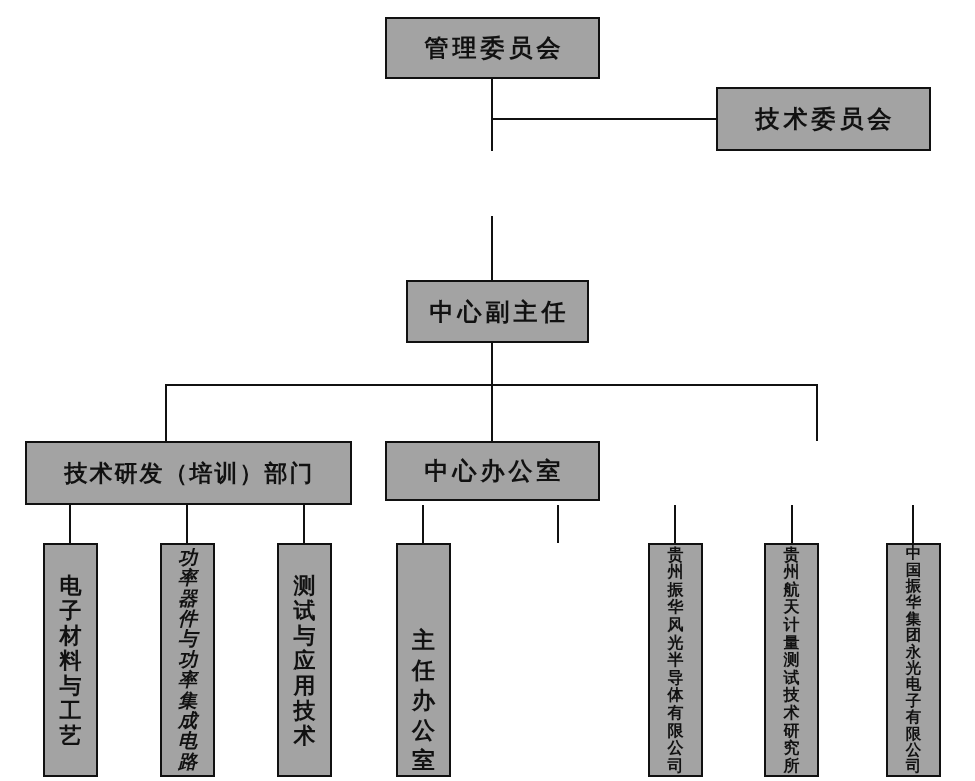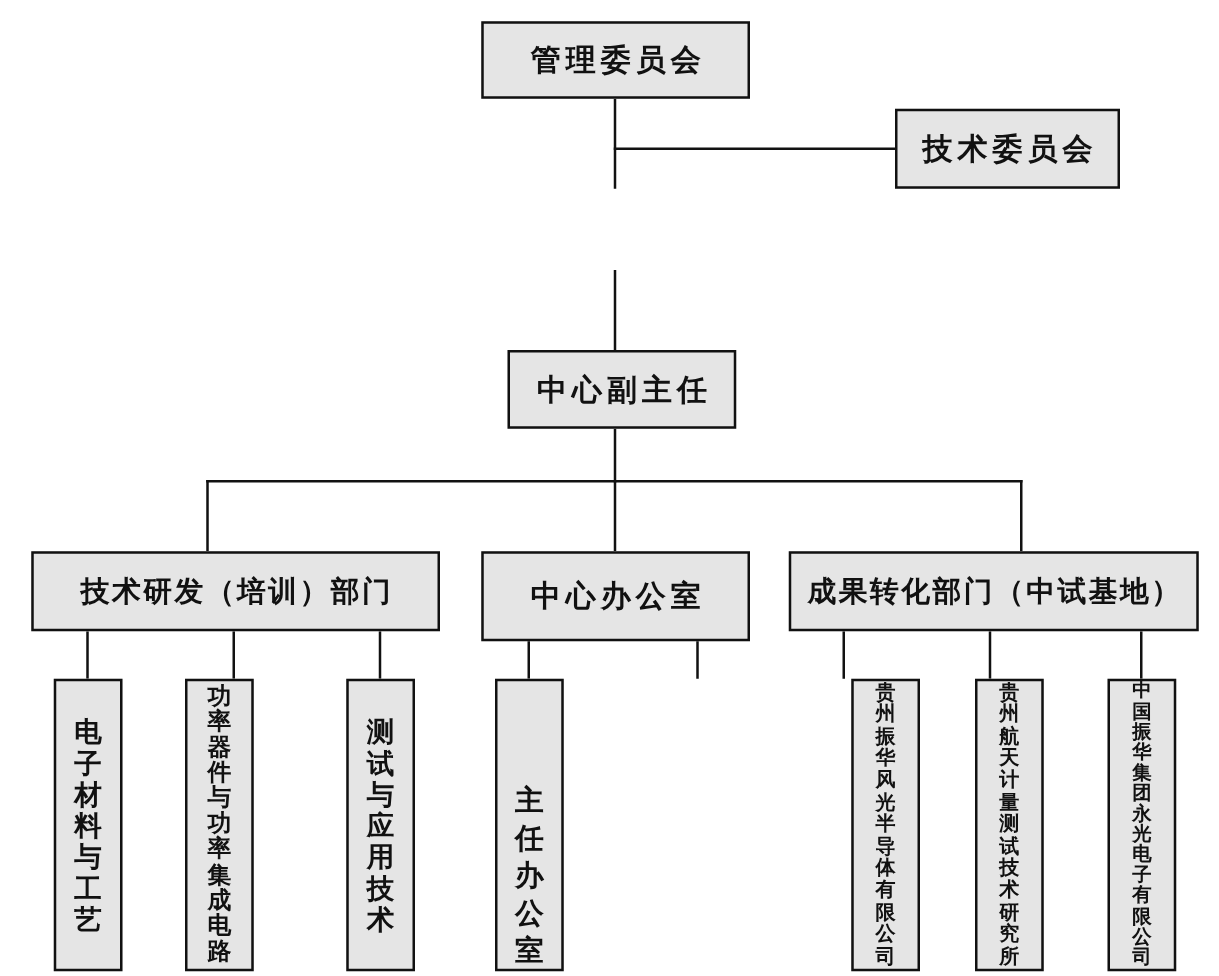--- a/index.html
+++ b/index.html
@@ -9,52 +9,52 @@
     background:#ffffff;
     font-family:"Liberation Sans", sans-serif;
     font-weight:700;
     color:#111111;
     overflow:hidden;
   }
   
   .node {
     position:absolute;
     box-sizing:border-box;
-    background:#e5e5e5;
+    background:#a3a3a3;
     border:2px solid #111111;
     display:flex;
     align-items:center;
     justify-content:center;
   }
   .hlabel { font-size:24px; letter-spacing:4px; text-indent:4px; white-space:nowrap; }
   .hlabel-wide { font-size:23px; letter-spacing:2px; text-indent:2px; white-space:nowrap; }
   .vlabel {
     display:block;
     width:1.15em;
     text-align:center;
     word-break:break-all;
     line-break:anywhere;
   }
   
   .p-mgmt  { left:385px; top:17px;  width:215px; height:62px; }
-  .p-techc { left:716px; top:87px;  width:180px; height:64px; }
+  .p-techc { left:716px; top:87px;  width:215px; height:64px; }
   .p-dir   { left:385px; top:151px; width:215px; height:65px; }
   .p-dep   { left:406px; top:280px; width:183px; height:63px; }
   .p-rd    { left:25px;  top:441px; width:327px; height:64px; }
-  .p-off   { left:385px; top:441px; width:215px; height:72px; }
+  .p-off   { left:385px; top:441px; width:215px; height:60px; }
   .p-tr    { left:631px; top:441px; width:328px; height:64px; }
   
   .vnode { top:543px; width:55px; height:234px; }
   .p-c1 { left:43px;  }
-  .p-c2 { left:148px; }
+  .p-c2 { left:160px;font-style:italic; }
   .p-c3 { left:277px; }
   .p-c4 { left:396px; }
   .p-c5 { left:531px; }
-  .p-c6 { left:681px; }
-  .p-c7 { left:780px; }
+  .p-c6 { left:648px; }
+  .p-c7 { left:764px; }
   .p-c8 { left:886px; }
   
   .f-c1 { font-size:22px;   line-height:25px;   }
   .f-c2 { font-size:19px;   line-height:20.4px; }
   .f-c3 { font-size:22px;   line-height:25px;   }
   .f-c4 { font-size:23px;   line-height:30px;align-items:flex-end;   }
   .f-c5 { font-size:23px;   line-height:67px;   }
   .f-c6 { font-size:16px;   line-height:17.6px; }
   .f-c7 { font-size:16px;   line-height:17.6px; }
   .f-c8 { font-size:15.5px; line-height:16.4px; }
@@ -110,23 +110,20 @@
   <div class="node p-dep">
     <span class="hlabel">中心副主任</span>
   </div>
 
   <div class="node p-rd">
     <span class="hlabel-wide">技术研发（培训）部门</span>
   </div>
   <div class="node p-off">
     <span class="hlabel">中心办公室</span>
   </div>
-  <div class="node p-tr">
-    <span class="hlabel-wide">成果转化部门（中试基地）</span>
-  </div>
 
   <div class="node vnode p-c1 f-c1">
     <span class="vlabel">电子材料与工艺</span>
   </div>
   <div class="node vnode p-c2 f-c2">
     <span class="vlabel">功率器件与功率集成电路</span>
   </div>
   <div class="node vnode p-c3 f-c3">
     <span class="vlabel">测试与应用技术</span>
   </div>

